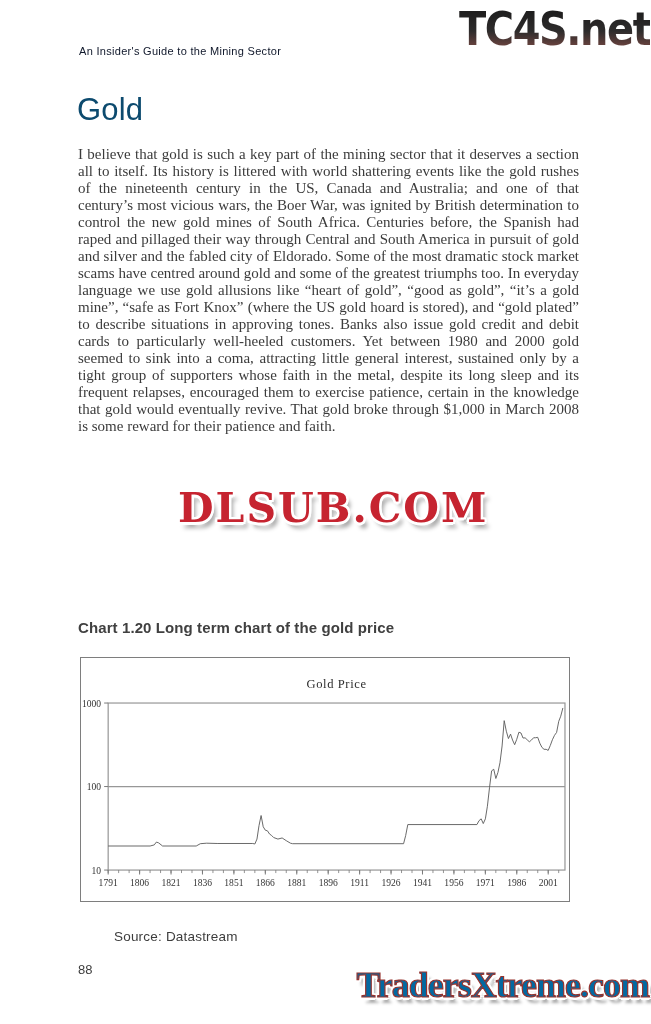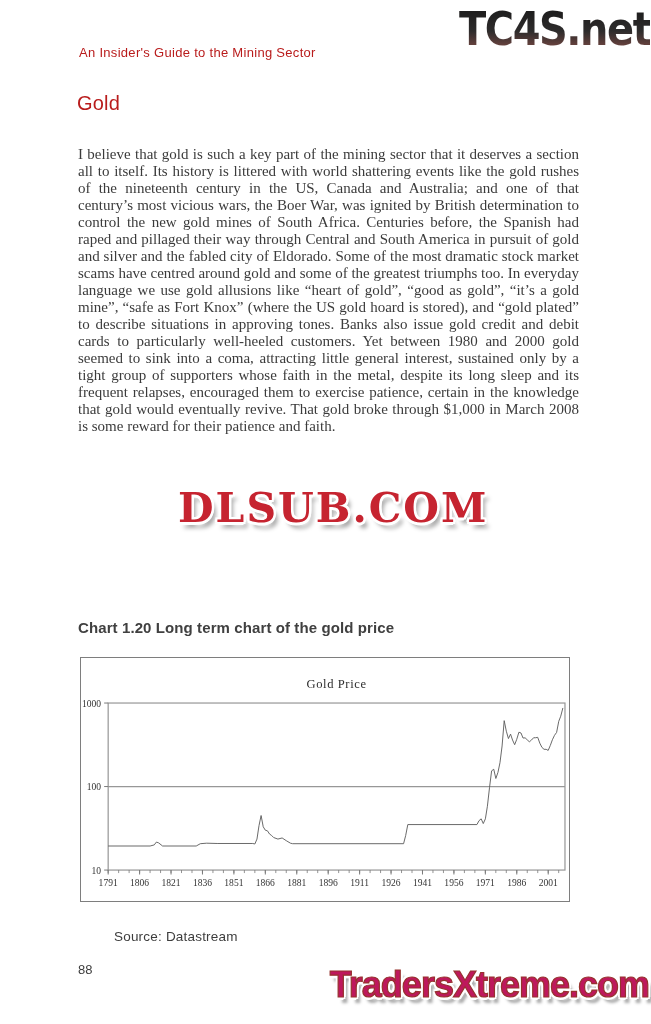--- a/index.html
+++ b/index.html
@@ -12,46 +12,46 @@
   .page {
     position: relative;
     width: 651px; height: 1024px;
     background: #ffffff;
   }
   .abs { position: absolute; }
 
   
   .book-header {
     left: 79px; top: 45px;
-    font-size: 13px;
+    font-size: 11px;
     letter-spacing: 0.3px;
-    color: #b91c1c;
+    color: #0f172a;
   }
 
   
   .tc4s {
     top: 1px; right: 1px;
     font-family: "DejaVu Sans", sans-serif;
     font-weight: bold;
     font-size: 42px;
     letter-spacing: -1.5px;
     transform: scale(0.95, 1.12);
     transform-origin: top right;
     background: linear-gradient(180deg, #161616 0%, #2e2c2c 55%, #7d4b45 92%);
     -webkit-background-clip: text;
     background-clip: text;
     color: transparent;
   }
 
   
   .section-title {
     left: 77px; top: 92px;
-    font-size: 20px;
+    font-size: 31px;
     font-weight: 400;
-    color: #b91c1c;
+    color: #0c4a6e;
     letter-spacing: 0.2px;
   }
 
   
   .body-paragraph {
     left: 78px; top: 146px;
     width: 501px;
     font-family: "Liberation Serif", serif;
     font-size: 15px;
     line-height: 17px;
@@ -106,25 +106,25 @@
   .page-number {
     left: 78px; top: 962px;
     font-size: 13px;
     color: #3d3d3d;
     text-align: center;
   }
 
   
   .txtreme {
     right: 2px; top: 964px;
-    font-family: Liberation Sans, sans-serif;
+    font-family: Liberation Serif, serif;
     font-weight: bold;
     font-size: 36px;
     letter-spacing: -1px;
-    color: #be185d;
+    color: #0369a1;
     -webkit-text-stroke: 1.2px #96322d;
     text-shadow:
       -2.5px 0 0 #ffffff, 2.5px 0 0 #ffffff,
       0 -2.5px 0 #ffffff, 0 2.5px 0 #ffffff,
       -2px -2px 0 #ffffff, 2px -2px 0 #ffffff,
       -2px 2px 0 #ffffff, 2px 2px 0 #ffffff,
       4px 6px 3px #aaaaaa;
   }
 </style>
 </head>

